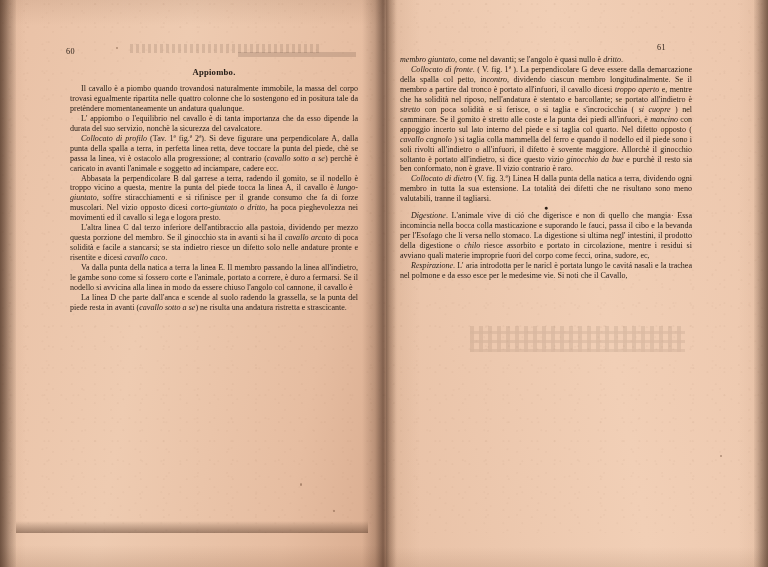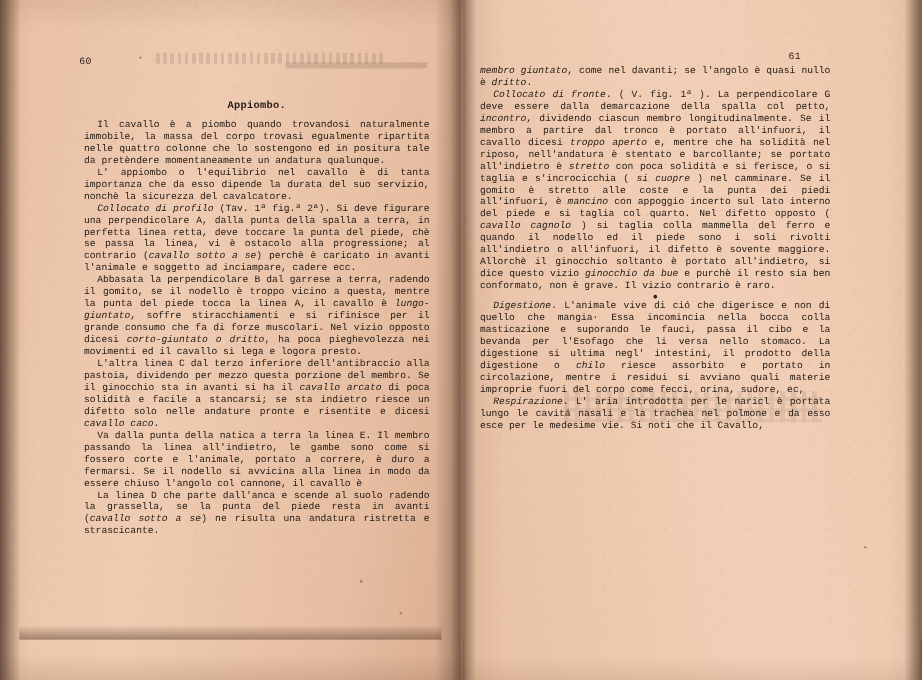--- a/index.html
+++ b/index.html
@@ -16,21 +16,20 @@
 
   
   #book-spread {
     position: relative;
     width: 768px;
     height: 533px;
     background:
       radial-gradient(ellipse 70% 60% at 20% 30%, rgba(255,240,225,0.30), rgba(0,0,0,0) 70%),
       radial-gradient(ellipse 70% 60% at 80% 70%, rgba(255,238,220,0.22), rgba(0,0,0,0) 70%),
       linear-gradient(110deg, #e7bfa4 0%, #ecc8ad 35%, #e8c0a4 62%, #eec9ae 100%);
-    font-family: Liberation Mono, monospace;
   }
 
   
   #paper-grain {
     position: absolute;
     inset: 0;
     pointer-events: none;
     opacity: 0.30;
     background-image:
       radial-gradient(circle at 12% 22%, rgba(120,80,55,0.16) 0.6px, rgba(0,0,0,0) 1.4px),
@@ -101,21 +100,21 @@
   
   .textblock {
     position: absolute;
     color: #231a14;
     font-size: 8.05px;
     line-height: 9.95px;
     text-align: justify;
     text-justify: inter-word;
     -webkit-font-smoothing: antialiased;
   }
-  #textblock-left  { left: 70px;  top: 72px; width: 288px; }
+  #textblock-left  { left: 70px;  top: 56px; width: 288px; }
   #textblock-right { left: 400px; top: 55px; width: 292px; }
 
   .folio {
     position: absolute;
     font-size: 8.2px;
     color: #2a1f17;
     letter-spacing: 0.3px;
   }
   #folio-left  { left: 66px;  top: 47px; }
   #folio-right { left: 657px; top: 43px; text-align: right; }
@@ -226,20 +225,21 @@
     <p class="para">La linea D che parte dall'anca e scende al suolo radendo la grassella, se la punta del piede resta in avanti (<i>cavallo sotto a se</i>) ne risulta una andatura ristretta e strascicante.</p>
 
   </div>
 
   <div class="folio" id="folio-right">61</div>
 
   <div class="textblock" id="textblock-right">
 
     <p class="para noindent"><i>membro giuntato</i>, come nel davanti; se l'angolo è quasi nullo è <i>dritto</i>.</p>
     <p class="para"><i>Collocato di fronte</i>. ( V. fig. 1ª ). La perpendicolare G deve essere dalla demarcazione della spalla col petto, <i>incontro</i>, dividendo ciascun membro longitudinalmente. Se il membro a partire dal tronco è portato all'infuori, il cavallo dicesi <i>troppo aperto</i> e, mentre che ha solidità nel riposo, nell'andatura è stentato e barcollante; se portato all'indietro è <i>stretto</i> con poca solidità e si ferisce, o si taglia e s'incrocicchia ( <i>si cuopre</i> ) nel camminare. Se il gomito è stretto alle coste e la punta dei piedi all'infuori, è <i>mancino</i> con appoggio incerto sul lato interno del piede e si taglia col quarto. Nel difetto opposto ( <i>cavallo cagnolo</i> ) si taglia colla mammella del ferro e quando il nodello ed il piede sono i soli rivolti all'indietro o all'infuori, il difetto è sovente maggiore. Allorchè il ginocchio soltanto è portato all'indietro, si dice questo vizio <i>ginocchio da bue</i> e purchè il resto sia ben conformato, non è grave. Il vizio contrario è raro.</p>
+    <p class="para"><i>Collocato di dietro</i> (V. fig. 3.ª) Linea H dalla punta della natica a terra, dividendo ogni membro in tutta la sua estensione. La totalità dei difetti che ne risultano sono meno valutabili, tranne il tagliarsi.</p>
 
     <div class="ornament">●</div>
 
 
     <p class="para"><i>Digestione</i>. L'animale vive di ció che digerisce e non di quello che mangia· Essa incomincia nella bocca colla masticazione e suporando le fauci, passa il cibo e la bevanda per l'Esofago che li versa nello stomaco. La digestione si ultima negl' intestini, il prodotto della digestione o <i>chilo</i> riesce assorbito e portato in circolazione, mentre i residui si avviano quali materie improprie fuori del corpo come fecci, orina, sudore, ec,</p>
     <p class="para"><i>Respirazione</i>. L' aria introdotta per le naricl è portata lungo le cavitá nasali e la trachea nel polmone e da esso esce per le medesime vie. Si noti che il Cavallo,</p>
 
   </div>
 
 </div>

